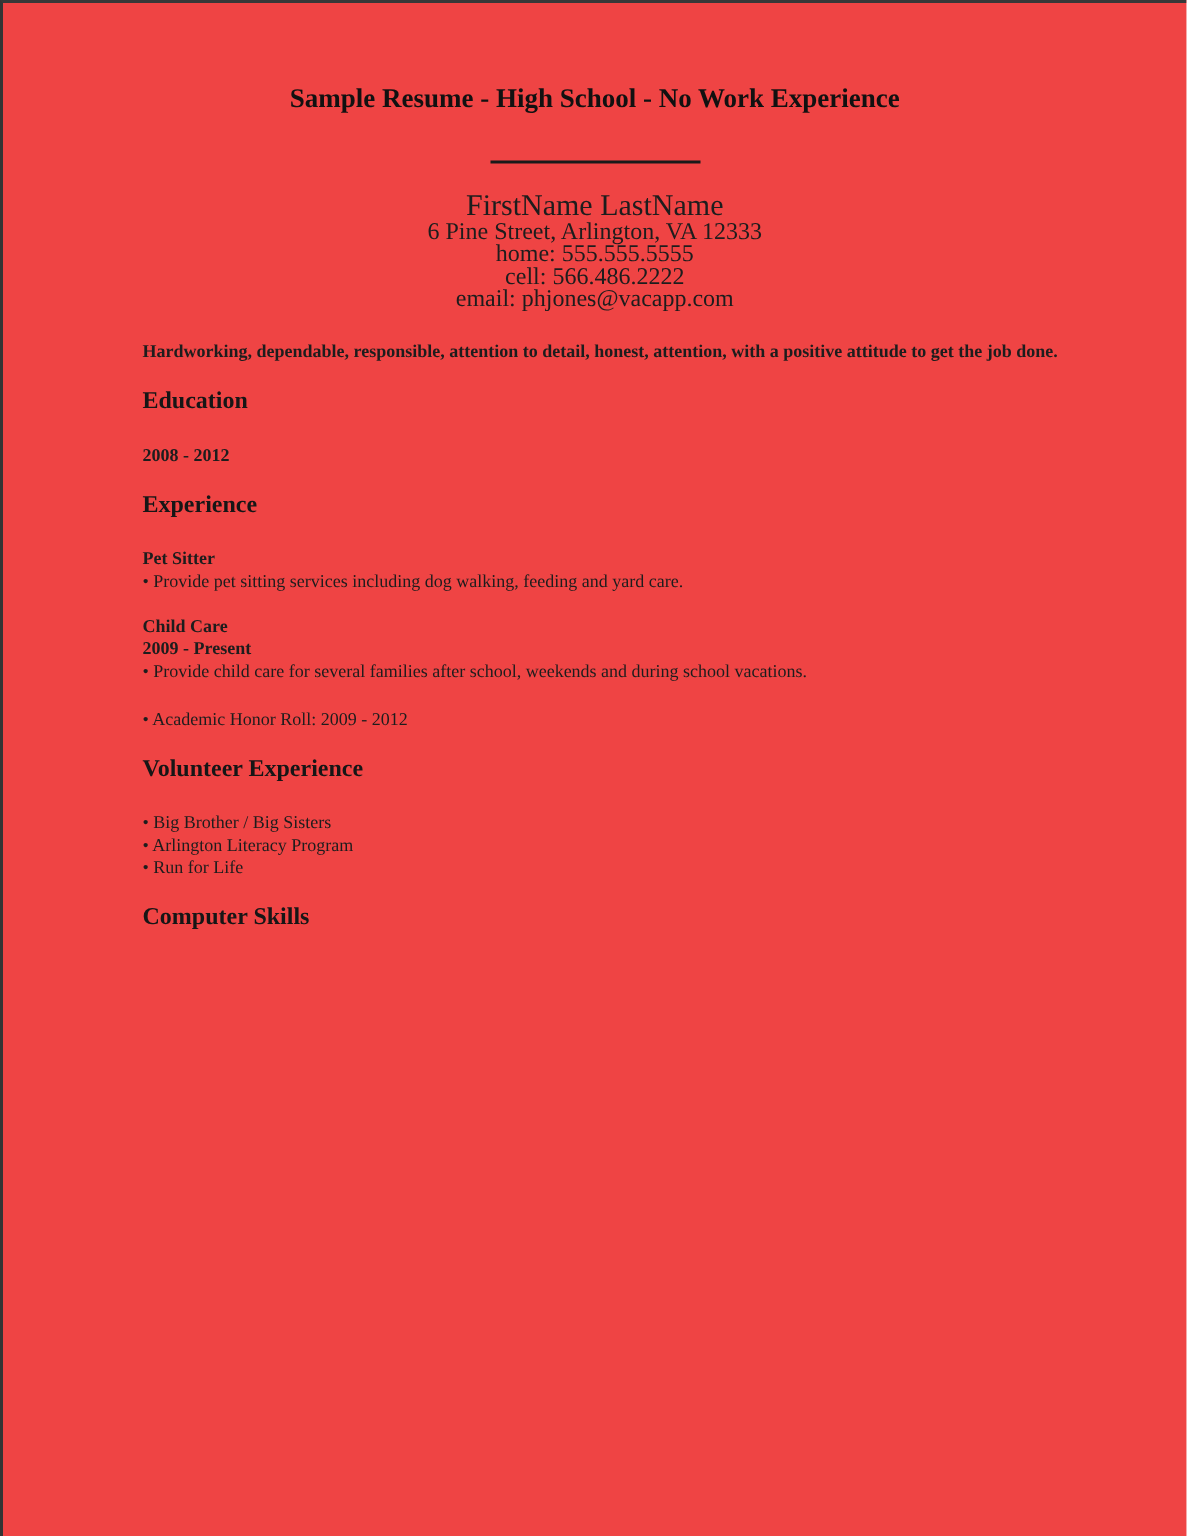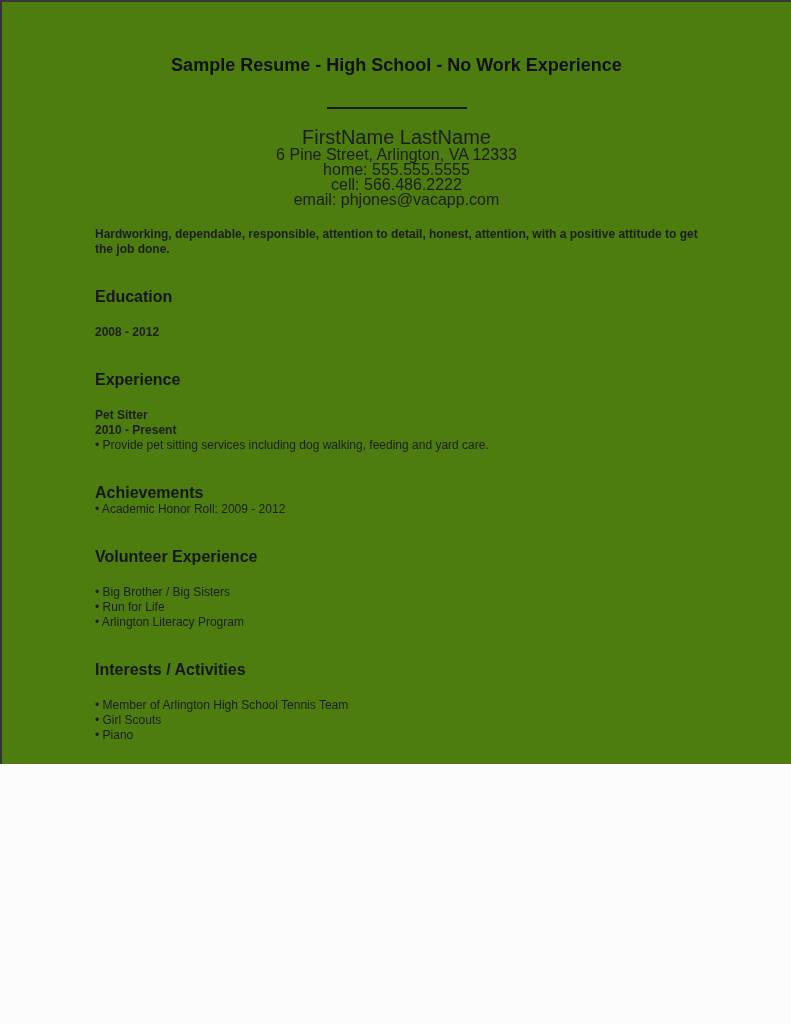--- a/index.html
+++ b/index.html
@@ -3,27 +3,27 @@
 <meta charset="utf-8">
 <style>
   html, body {
     margin: 0;
     padding: 0;
     background: #fcfcfc;
   }
   .page {
     position: relative;
     width: 791px;
-    height: 764px;
+    height: 1024px;
     box-sizing: border-box;
-    background: #4d7c0f;
+    background: #ef4444;
     border-top: 2px solid #383838;
     border-left: 2px solid #343434;
     overflow: hidden;
-    font-family: Liberation Sans, sans-serif;
+    font-family: Liberation Serif, serif;
     color: #1d1d1d;
   }
   .doc-title {
     margin: 53px 0 0 0;
     text-align: center;
     font-size: 18px;
     line-height: 21px;
     font-weight: bold;
     color: #111111;
   }
@@ -51,21 +51,21 @@
     font-size: 12px;
     line-height: 15px;
   }
   h2.sec {
     font-size: 16px;
     line-height: 17px;
     margin: 0 0 20px 0;
     font-weight: bold;
     color: #161616;
   }
-  .section { margin-top: 31px; }
+  .section { margin-top: 17px; }
   .section.first { margin-top: 0; }
   .section.tight h2.sec { margin-bottom: 1px; }
   .section p { margin: 0; }
   .b { font-weight: bold; }
   .job + .job { margin-top: 15px; }
 </style>
 </head>
 <body>
 
 <div class="page">
@@ -90,42 +90,39 @@
 
     <div class="section">
       <h2 class="sec">Education</h2>
       <p class="b">2008 - 2012</p>
     </div>
 
     <div class="section">
       <h2 class="sec">Experience</h2>
       <div class="job">
         <p class="b">Pet Sitter</p>
-        <p class="b">2010 - Present</p>
         <p>• Provide pet sitting services including dog walking, feeding and yard care.</p>
+      </div>
+      <div class="job">
+        <p class="b">Child Care</p>
+        <p class="b">2009 - Present</p>
+        <p>• Provide child care for several families after school, weekends and during school vacations.</p>
       </div>
     </div>
 
     <div class="section tight">
-      <h2 class="sec">Achievements</h2>
       <p>• Academic Honor Roll: 2009 - 2012</p>
     </div>
 
     <div class="section">
       <h2 class="sec">Volunteer Experience</h2>
       <p>• Big Brother / Big Sisters</p>
+      <p>• Arlington Literacy Program</p>
       <p>• Run for Life</p>
-      <p>• Arlington Literacy Program</p>
     </div>
 
-    <div class="section">
-      <h2 class="sec">Interests / Activities</h2>
-      <p>• Member of Arlington High School Tennis Team</p>
-      <p>• Girl Scouts</p>
-      <p>• Piano</p>
-    </div>
 
     <div class="section">
       <h2 class="sec">Computer Skills</h2>
     </div>
 
   </div>
 </div>
 
 </body></html>

